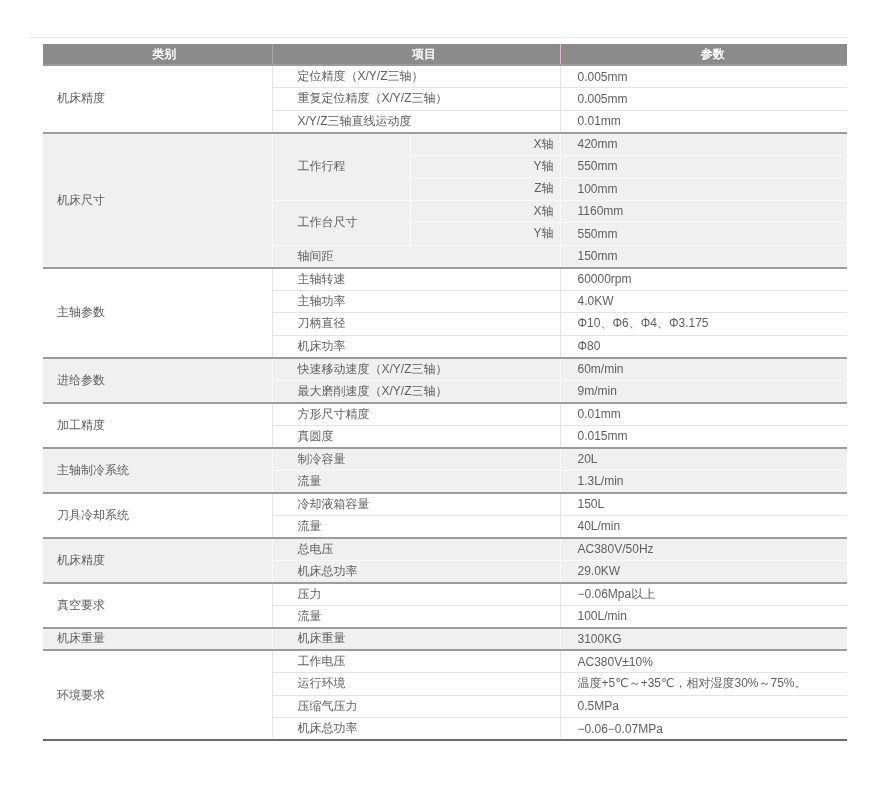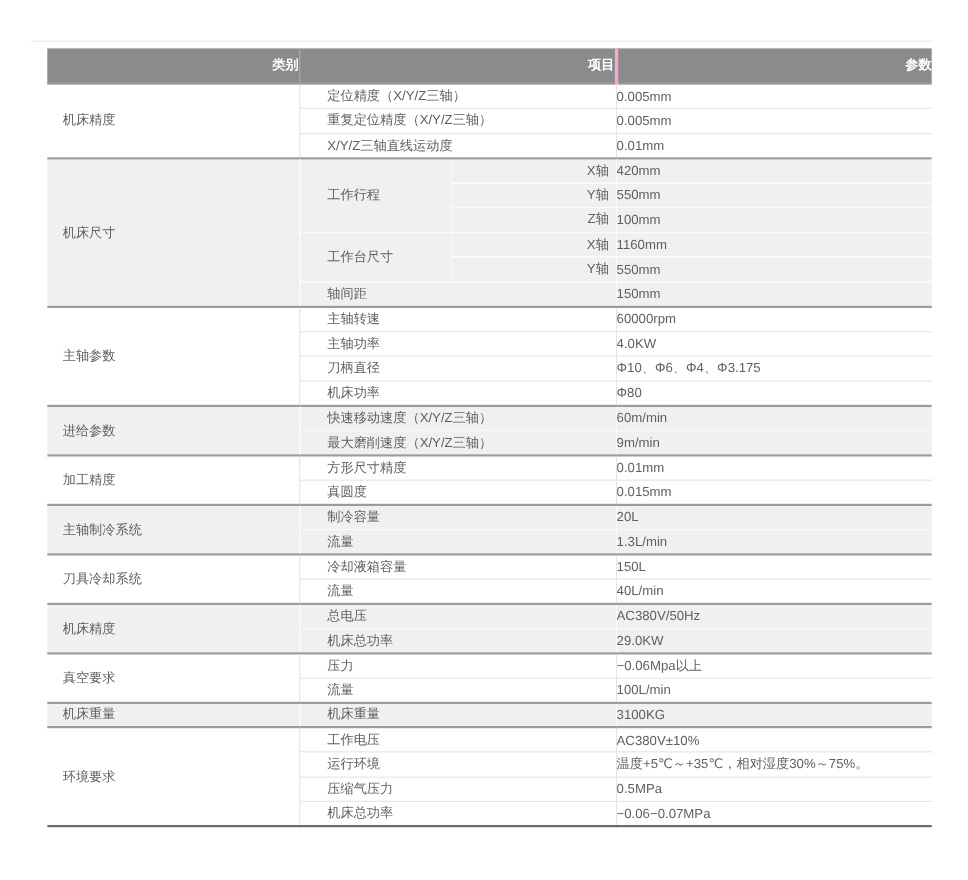--- a/index.html
+++ b/index.html
@@ -16,31 +16,31 @@
     font-family:"Liberation Sans","DejaVu Sans",sans-serif;}
   .page{position:relative;width:880px;height:800px;background:#fff;}
   .top-rule{position:absolute;left:28px;top:37px;width:820px;height:1px;background:#ebebeb;}
   .spec-wrap{position:absolute;left:43px;top:44px;width:804px;}
   table.spec{border-collapse:collapse;table-layout:fixed;width:804px;
     font-size:12px;color:var(--text);border-bottom:2px solid var(--bottom-border);}
   col.c-cat{width:229px;}
   col.c-item{width:138px;}
   col.c-sub{width:150px;}
   col.c-val{width:287px;}
-  thead th{height:32px;background:var(--header-bg);color:#ffffff;font-weight:bold;
-    text-align:right;font-size:12px;vertical-align:middle;}
+  thead th{height:21px;background:var(--header-bg);color:#ffffff;font-weight:bold;
+    text-align:center;font-size:12px;vertical-align:middle;}
   thead th.h-cat{padding-left:14px;}
   thead th.h-item{padding-left:16px;border-left:1px solid #a6a6a6;}
-  thead th.h-val{padding-left:18px;border-left:3px solid #f9a8d4;}
+  thead th.h-val{padding-left:18px;border-left:1px solid #f9a8d4;}
   tbody td{height:22.5px;vertical-align:middle;padding:0 6px 0 0;
     white-space:nowrap;overflow:hidden;}
   tbody td.cat{padding-left:14px;margin-top:39px;}
   tbody td.item{padding-left:25px;border-left:1px solid var(--line-light);}
   tbody td.sub{padding-left:13px;border-left:1px solid var(--line-light);text-align:right;}
-  tbody td.val{border-left:1px solid var(--line-light);}
+  tbody td.val{padding-left:17px;border-left:1px solid var(--line-light);}
   tbody tr:not(.group-start) td{border-top:1px solid var(--line-light);}
   tbody tr.group-start td{border-top:2px solid var(--separator);}
   tbody tr.shaded td{background:var(--stripe-bg);}
   tbody tr.shaded:not(.group-start) td{border-top-color:var(--line-on-gray);}
   tbody tr.shaded td.item,
   tbody tr.shaded td.sub,
   tbody tr.shaded td.val{border-left-color:var(--line-on-gray);}
 </style>
 </head>
 <body>

